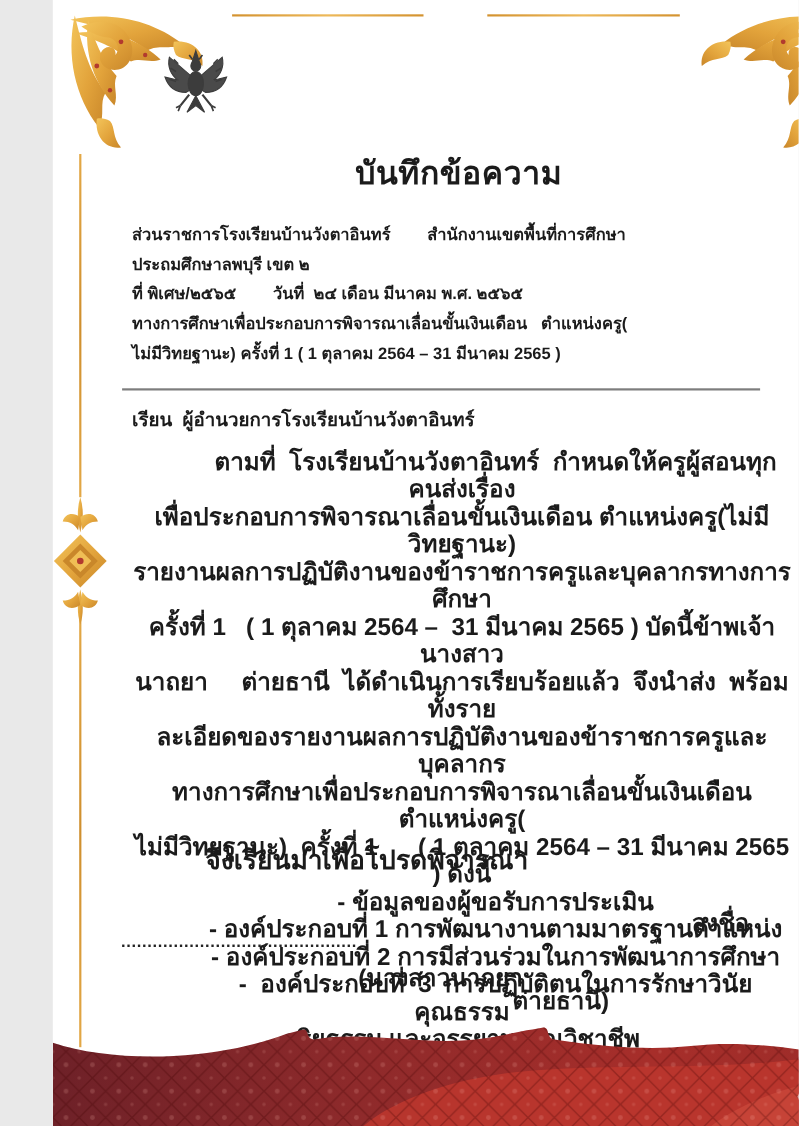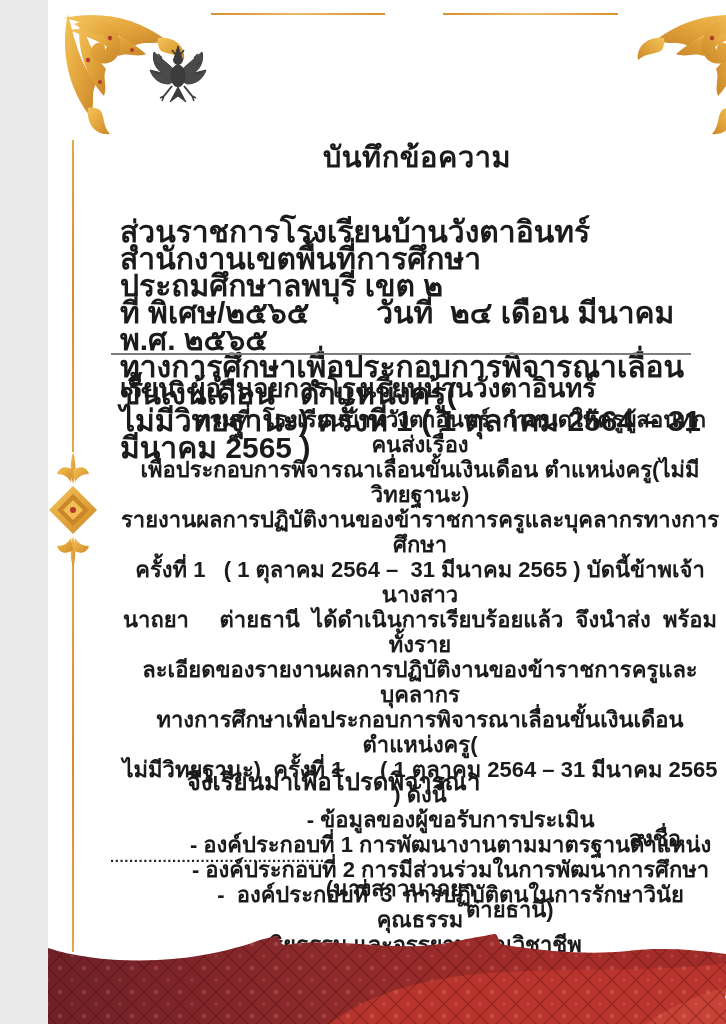--- a/index.html
+++ b/index.html
@@ -13,24 +13,24 @@
   .corner{position:absolute;width:132px;height:132px;}
   .corner.tr{transform:scaleX(-1);}
   .edge-orn{position:absolute;width:50px;height:120px;}
   .edge-orn.r{transform:scaleX(-1);}
   
   .emblem{position:absolute;left:98px;top:42px;width:64px;height:64px;}
   
   .title{position:absolute;left:72px;top:134px;width:594px;text-align:center;
          font-size:29px;font-weight:700;letter-spacing:0.5px;}
   .tline{white-space:pre-wrap;}
-  .header-block{position:absolute;left:72px;top:218px;width:600px;font-size:30px;
+  .header-block{position:absolute;left:72px;top:200px;width:600px;font-size:15px;
         font-weight:600;line-height:27px;}
   .divider{position:absolute;left:63px;top:353px;width:580px;height:2px;background:#7d7d7d;}
-  .salute{position:absolute;left:72px;top:367px;width:600px;font-size:26px;font-weight:600;}
+  .salute{position:absolute;left:72px;top:367px;width:600px;font-size:17px;font-weight:600;}
   .body-block{position:absolute;left:72px;top:407px;width:600px;font-size:22px;
         font-weight:700;line-height:25px;text-align:center;}
   .closing{position:absolute;left:72px;top:762px;width:600px;font-size:24px;font-weight:600;}
   .sig-label{position:absolute;left:72px;top:821px;width:561px;text-align:right;
         font-size:22px;font-weight:600;}
   .sig-dots{position:absolute;left:62px;top:848px;font-size:15px;font-weight:700;
         letter-spacing:0.6px;color:#222;}
   .sig-name1{position:absolute;left:72px;top:871px;width:561px;text-align:center;
         font-size:22px;font-weight:600;}
   .sig-name2{position:absolute;left:418px;top:892px;font-size:22px;font-weight:600;}

